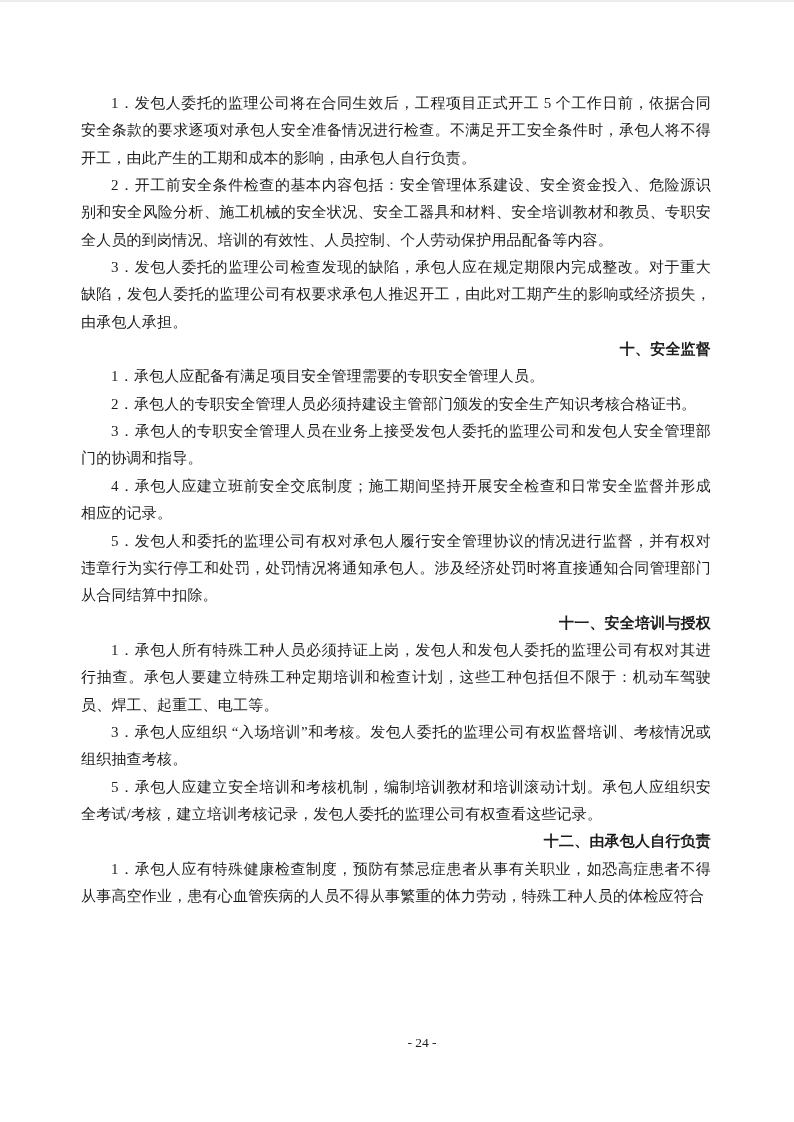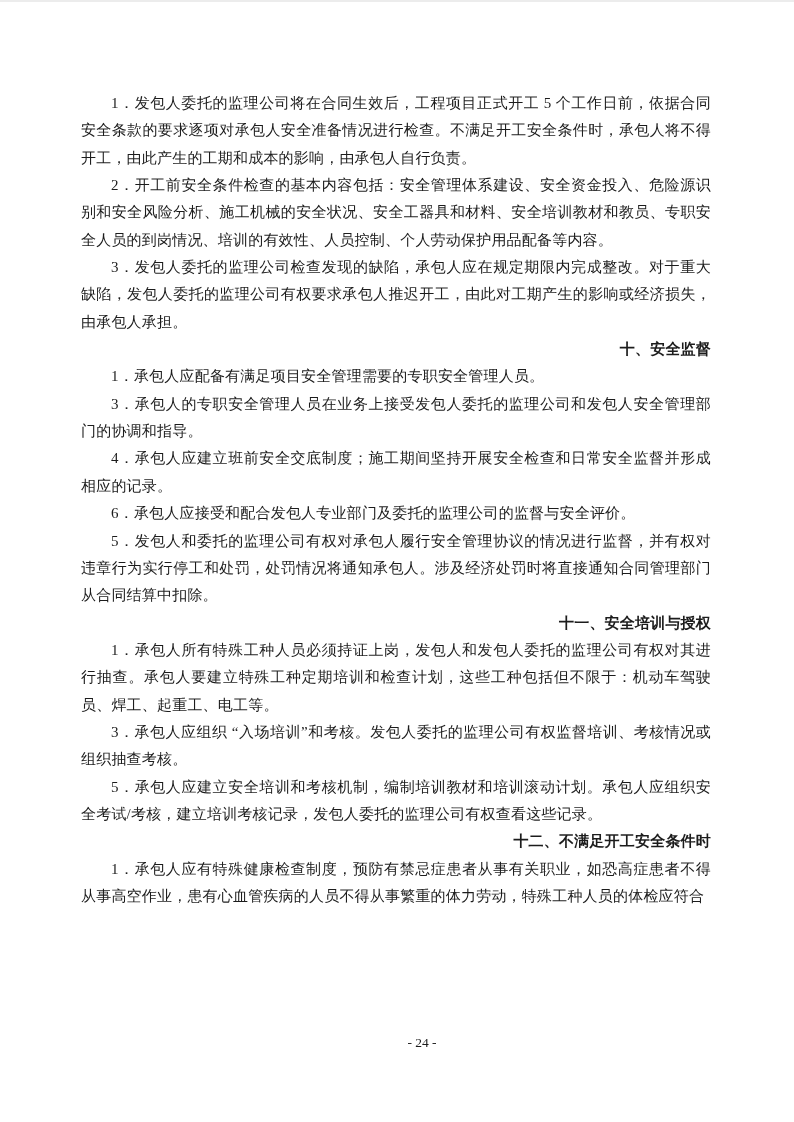--- a/index.html
+++ b/index.html
@@ -59,25 +59,25 @@
 <body>
 
 <div class="page">
   <div class="top-edge"></div>
   <div class="content">
       <div class="para">1．发包人委托的监理公司将在合同生效后，工程项目正式开工 5 个工作日前，依据合同安全条款的要求逐项对承包人安全准备情况进行检查。不满足开工安全条件时，承包人将不得开工，由此产生的工期和成本的影响，由承包人自行负责。</div>
       <div class="para">2．开工前安全条件检查的基本内容包括：安全管理体系建设、安全资金投入、危险源识别和安全风险分析、施工机械的安全状况、安全工器具和材料、安全培训教材和教员、专职安全人员的到岗情况、培训的有效性、人员控制、个人劳动保护用品配备等内容。</div>
       <div class="para">3．发包人委托的监理公司检查发现的缺陷，承包人应在规定期限内完成整改。对于重大缺陷，发包人委托的监理公司有权要求承包人推迟开工，由此对工期产生的影响或经济损失，由承包人承担。</div>
       <div class="heading">十、安全监督</div>
       <div class="para">1．承包人应配备有满足项目安全管理需要的专职安全管理人员。</div>
+      <div class="para">2．承包人的专职安全管理人员必须持建设主管部门颁发的安全生产知识考核合格证书。</div>
       <div class="para">3．承包人的专职安全管理人员在业务上接受发包人委托的监理公司和发包人安全管理部门的协调和指导。</div>
       <div class="para">4．承包人应建立班前安全交底制度；施工期间坚持开展安全检查和日常安全监督并形成相应的记录。</div>
-      <div class="para">6．承包人应接受和配合发包人专业部门及委托的监理公司的监督与安全评价。</div>
       <div class="para">5．发包人和委托的监理公司有权对承包人履行安全管理协议的情况进行监督，并有权对违章行为实行停工和处罚，处罚情况将通知承包人。涉及经济处罚时将直接通知合同管理部门从合同结算中扣除。</div>
       <div class="heading">十一、安全培训与授权</div>
       <div class="para">1．承包人所有特殊工种人员必须持证上岗，发包人和发包人委托的监理公司有权对其进行抽查。承包人要建立特殊工种定期培训和检查计划，这些工种包括但不限于：机动车驾驶员、焊工、起重工、电工等。</div>
       <div class="para">3．承包人应组织 “入场培训”和考核。发包人委托的监理公司有权监督培训、考核情况或组织抽查考核。</div>
       <div class="para">5．承包人应建立安全培训和考核机制，编制培训教材和培训滚动计划。承包人应组织安全考试/考核，建立培训考核记录，发包人委托的监理公司有权查看这些记录。</div>
-      <div class="heading">十二、不满足开工安全条件时</div>
+      <div class="heading">十二、由承包人自行负责</div>
       <div class="para">1．承包人应有特殊健康检查制度，预防有禁忌症患者从事有关职业，如恐高症患者不得从事高空作业，患有心血管疾病的人员不得从事繁重的体力劳动，特殊工种人员的体检应符合</div>
     </div>
   <div class="page-number">- 24 -</div>
 </div>
 
 </body></html>

